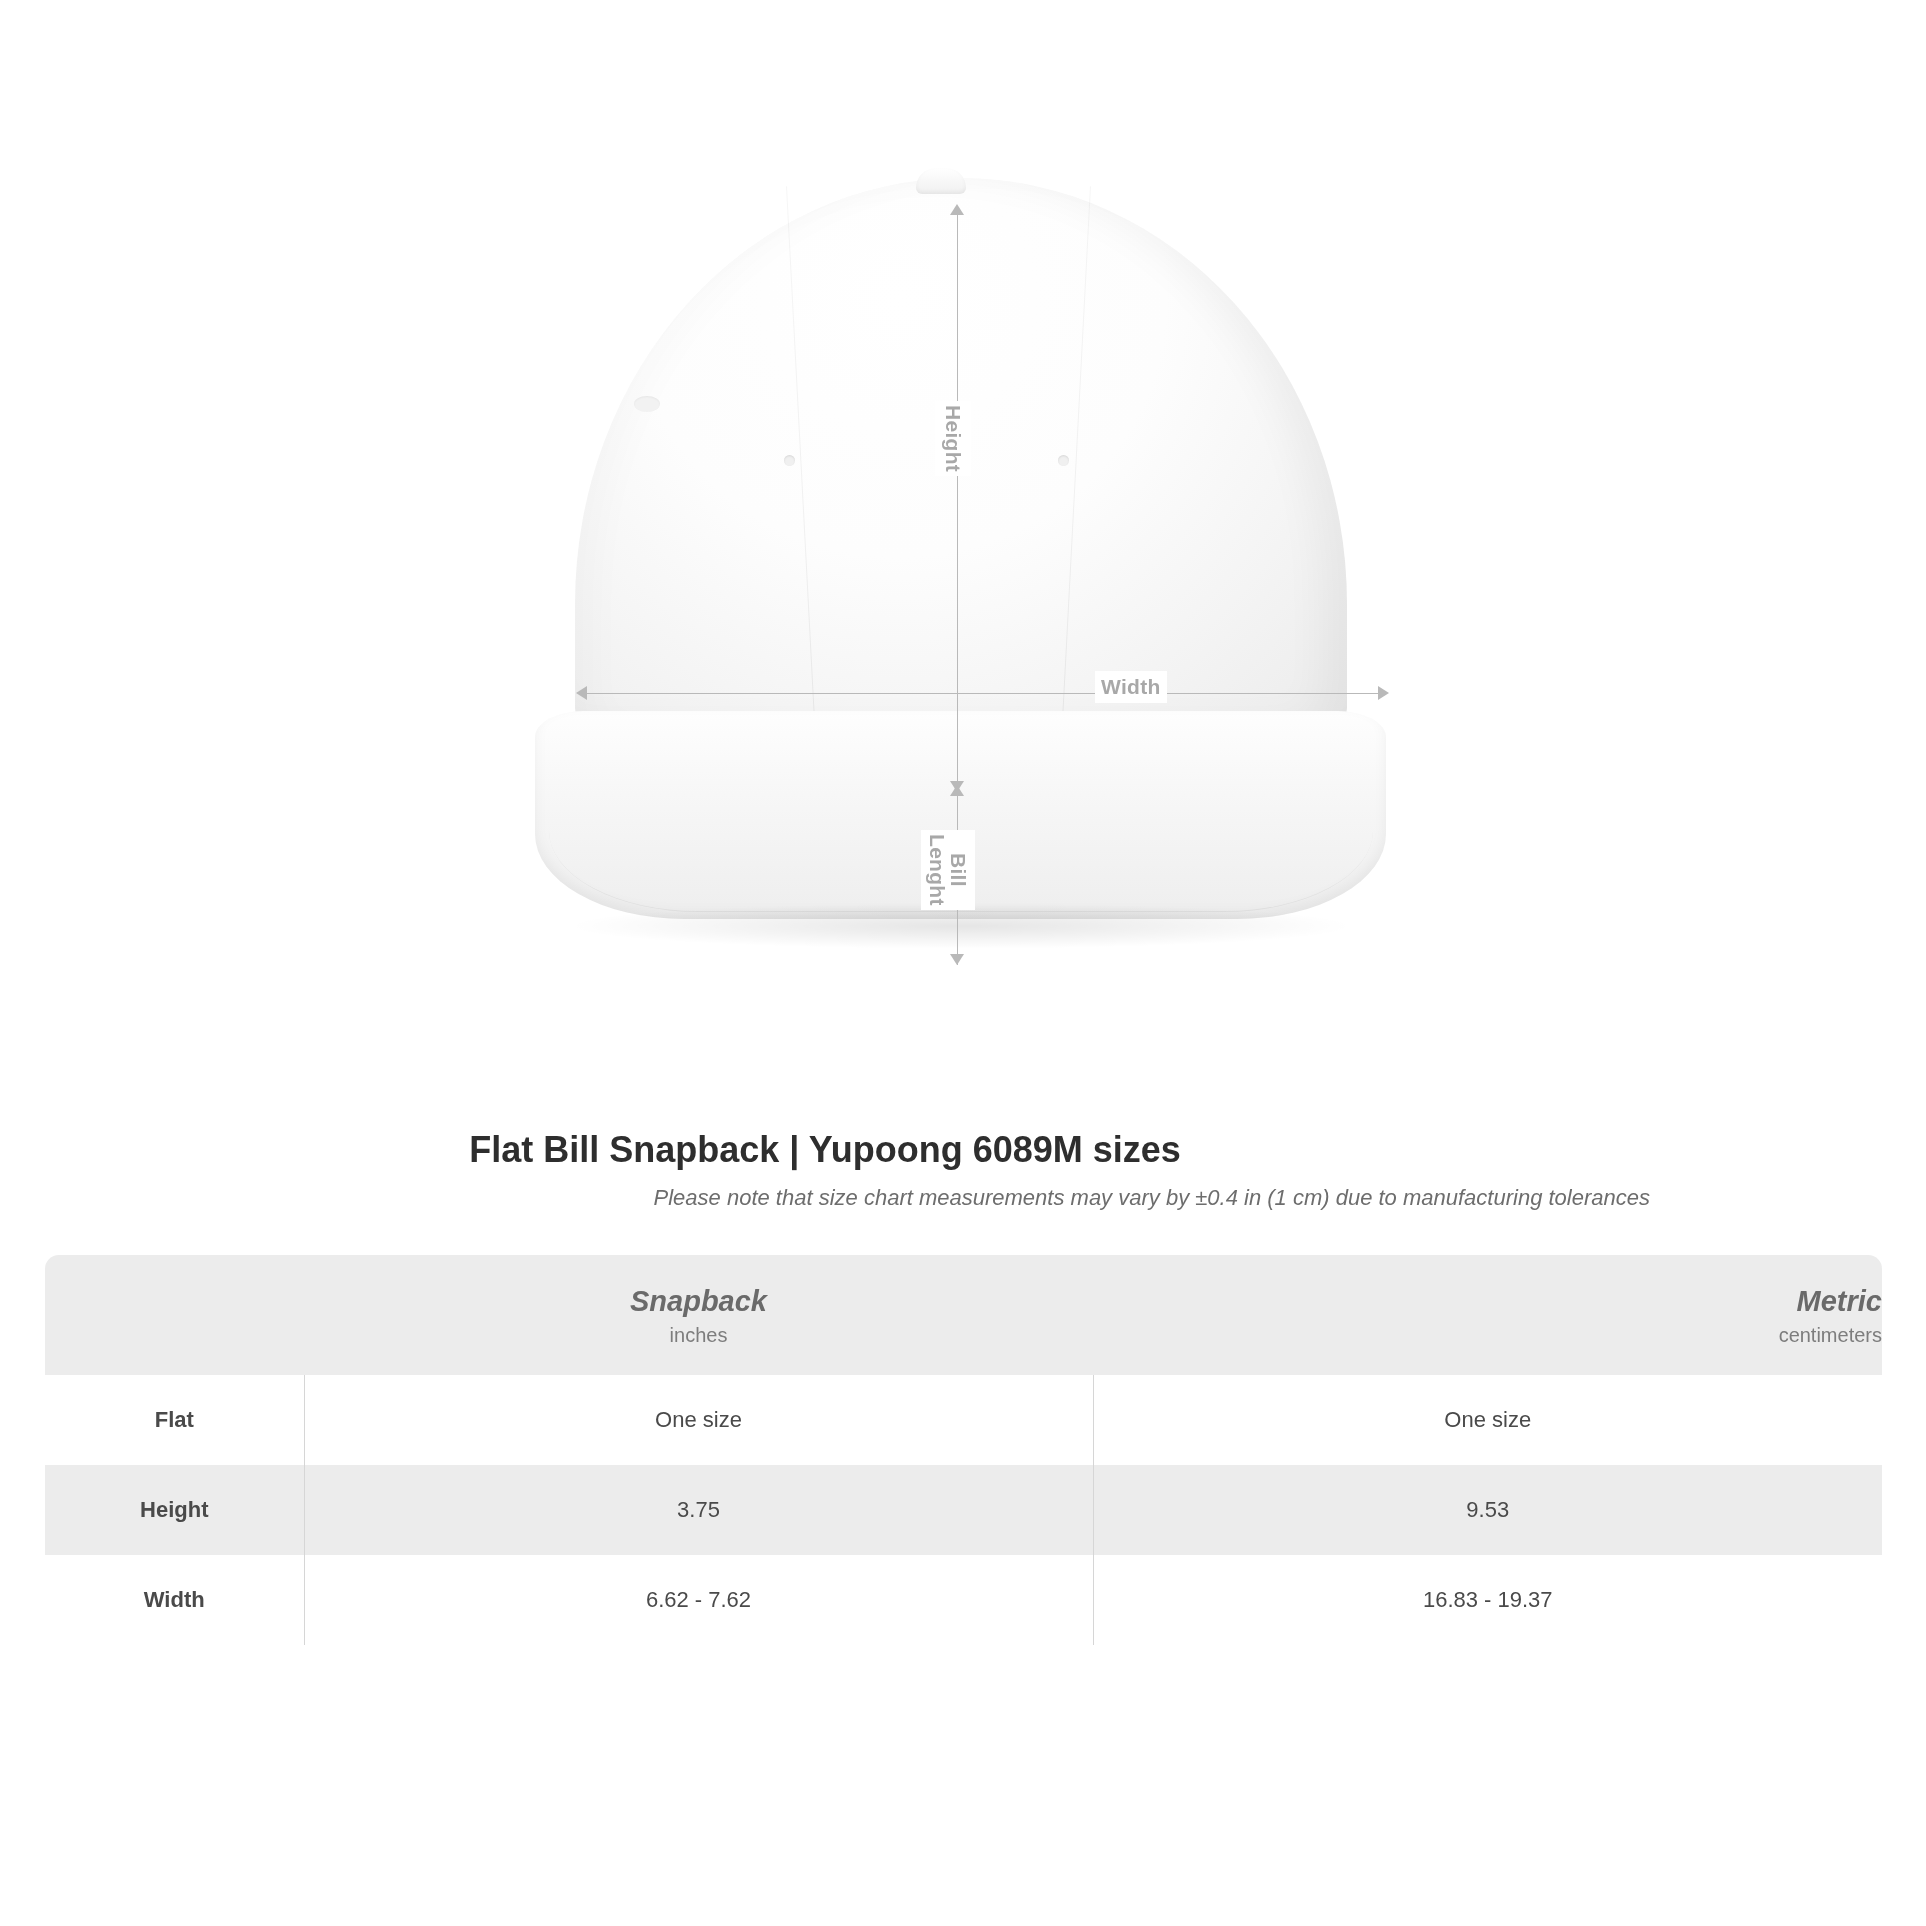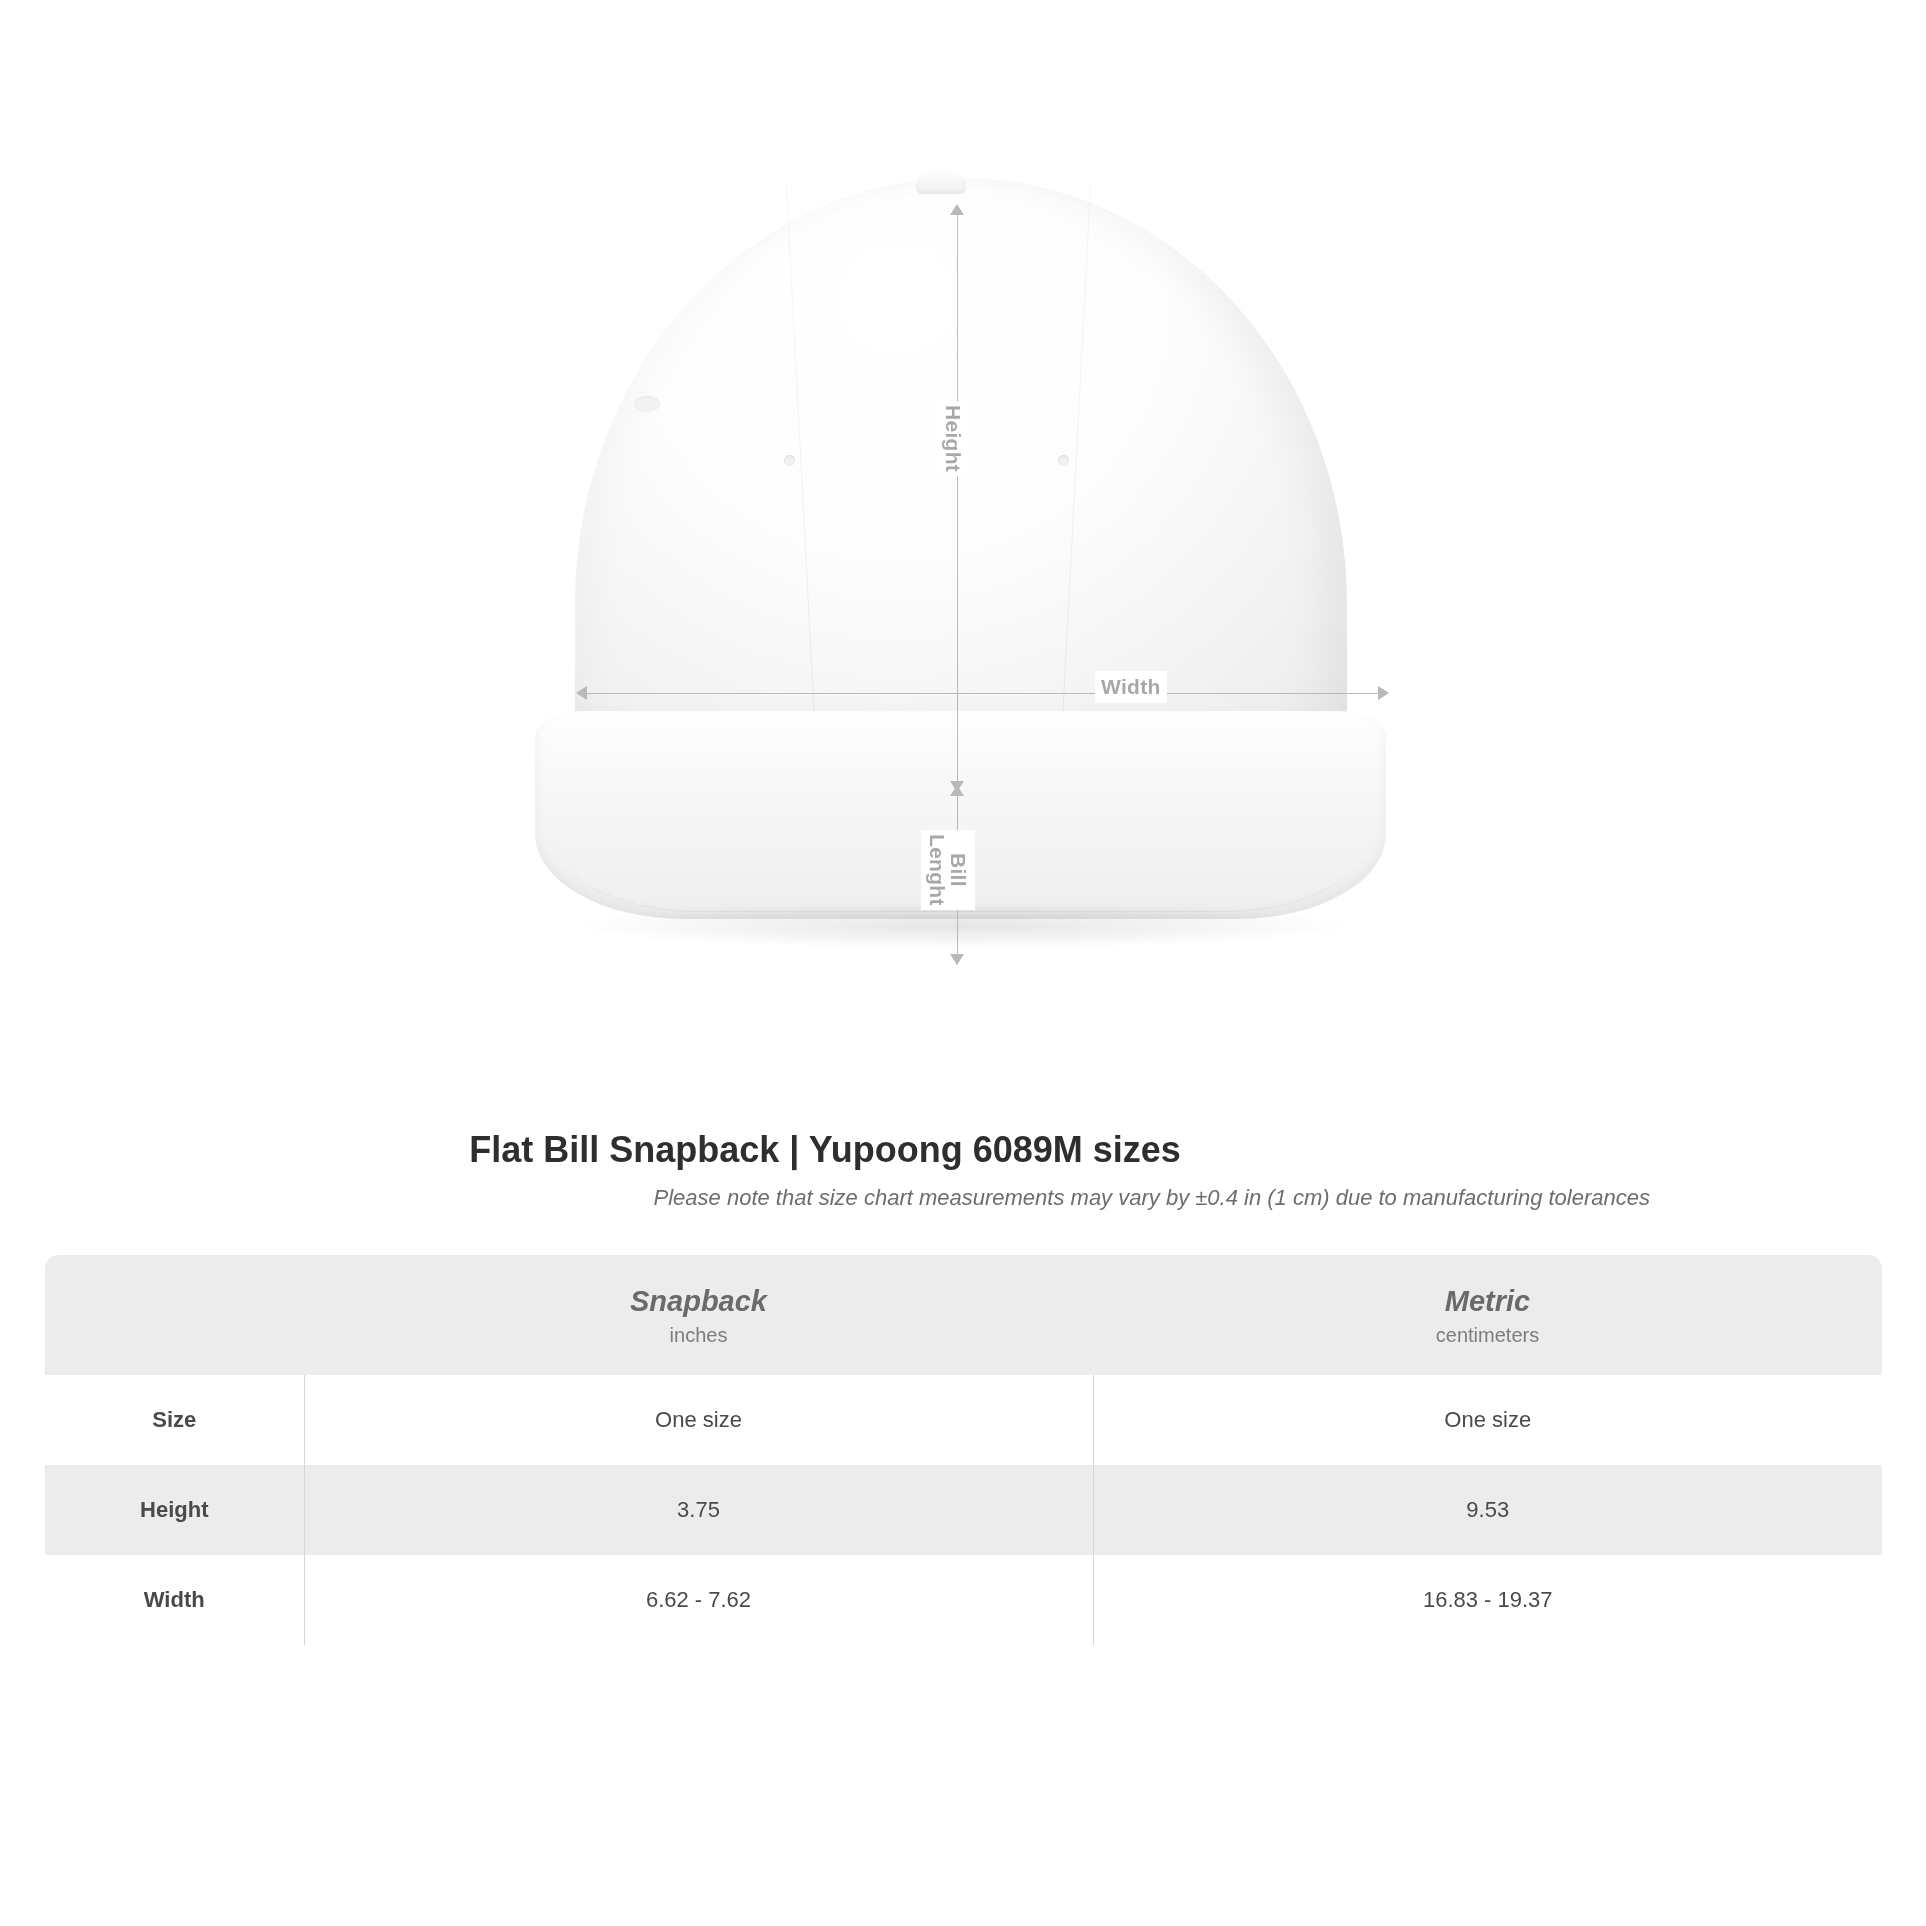--- a/index.html
+++ b/index.html
@@ -187,20 +187,21 @@
     padding: 30px 0 28px 0;
     text-align: center;
     vertical-align: middle;
     font-weight: normal;
   }
   .size-table thead th:first-child {
     border-radius: 14px 0 0 0;
   }
   .size-table thead th:last-child {
     border-radius: 0 14px 0 0;
+    text-align: right;
   }
   .unit-sys {
     display: block;
     font-size: 29px;
     font-style: italic;
     font-weight: bold;
     color: #6a6a6a;
     margin-bottom: 6px;
   }
   .unit-sub {
@@ -284,21 +285,21 @@
           <span class="unit-sub">inches</span>
         </th>
         <th>
           <span class="unit-sys">Metric</span>
           <span class="unit-sub">centimeters</span>
         </th>
       </tr>
     </thead>
     <tbody>
       <tr>
-        <td class="row-label">Size</td>
+        <td class="row-label">Flat</td>
         <td class="sep-left">One size</td>
         <td class="sep-left">One size</td>
       </tr>
       <tr class="shaded">
         <td class="row-label">Height</td>
         <td class="sep-left">3.75</td>
         <td class="sep-left">9.53</td>
       </tr>
       <tr>
         <td class="row-label">Width</td>

